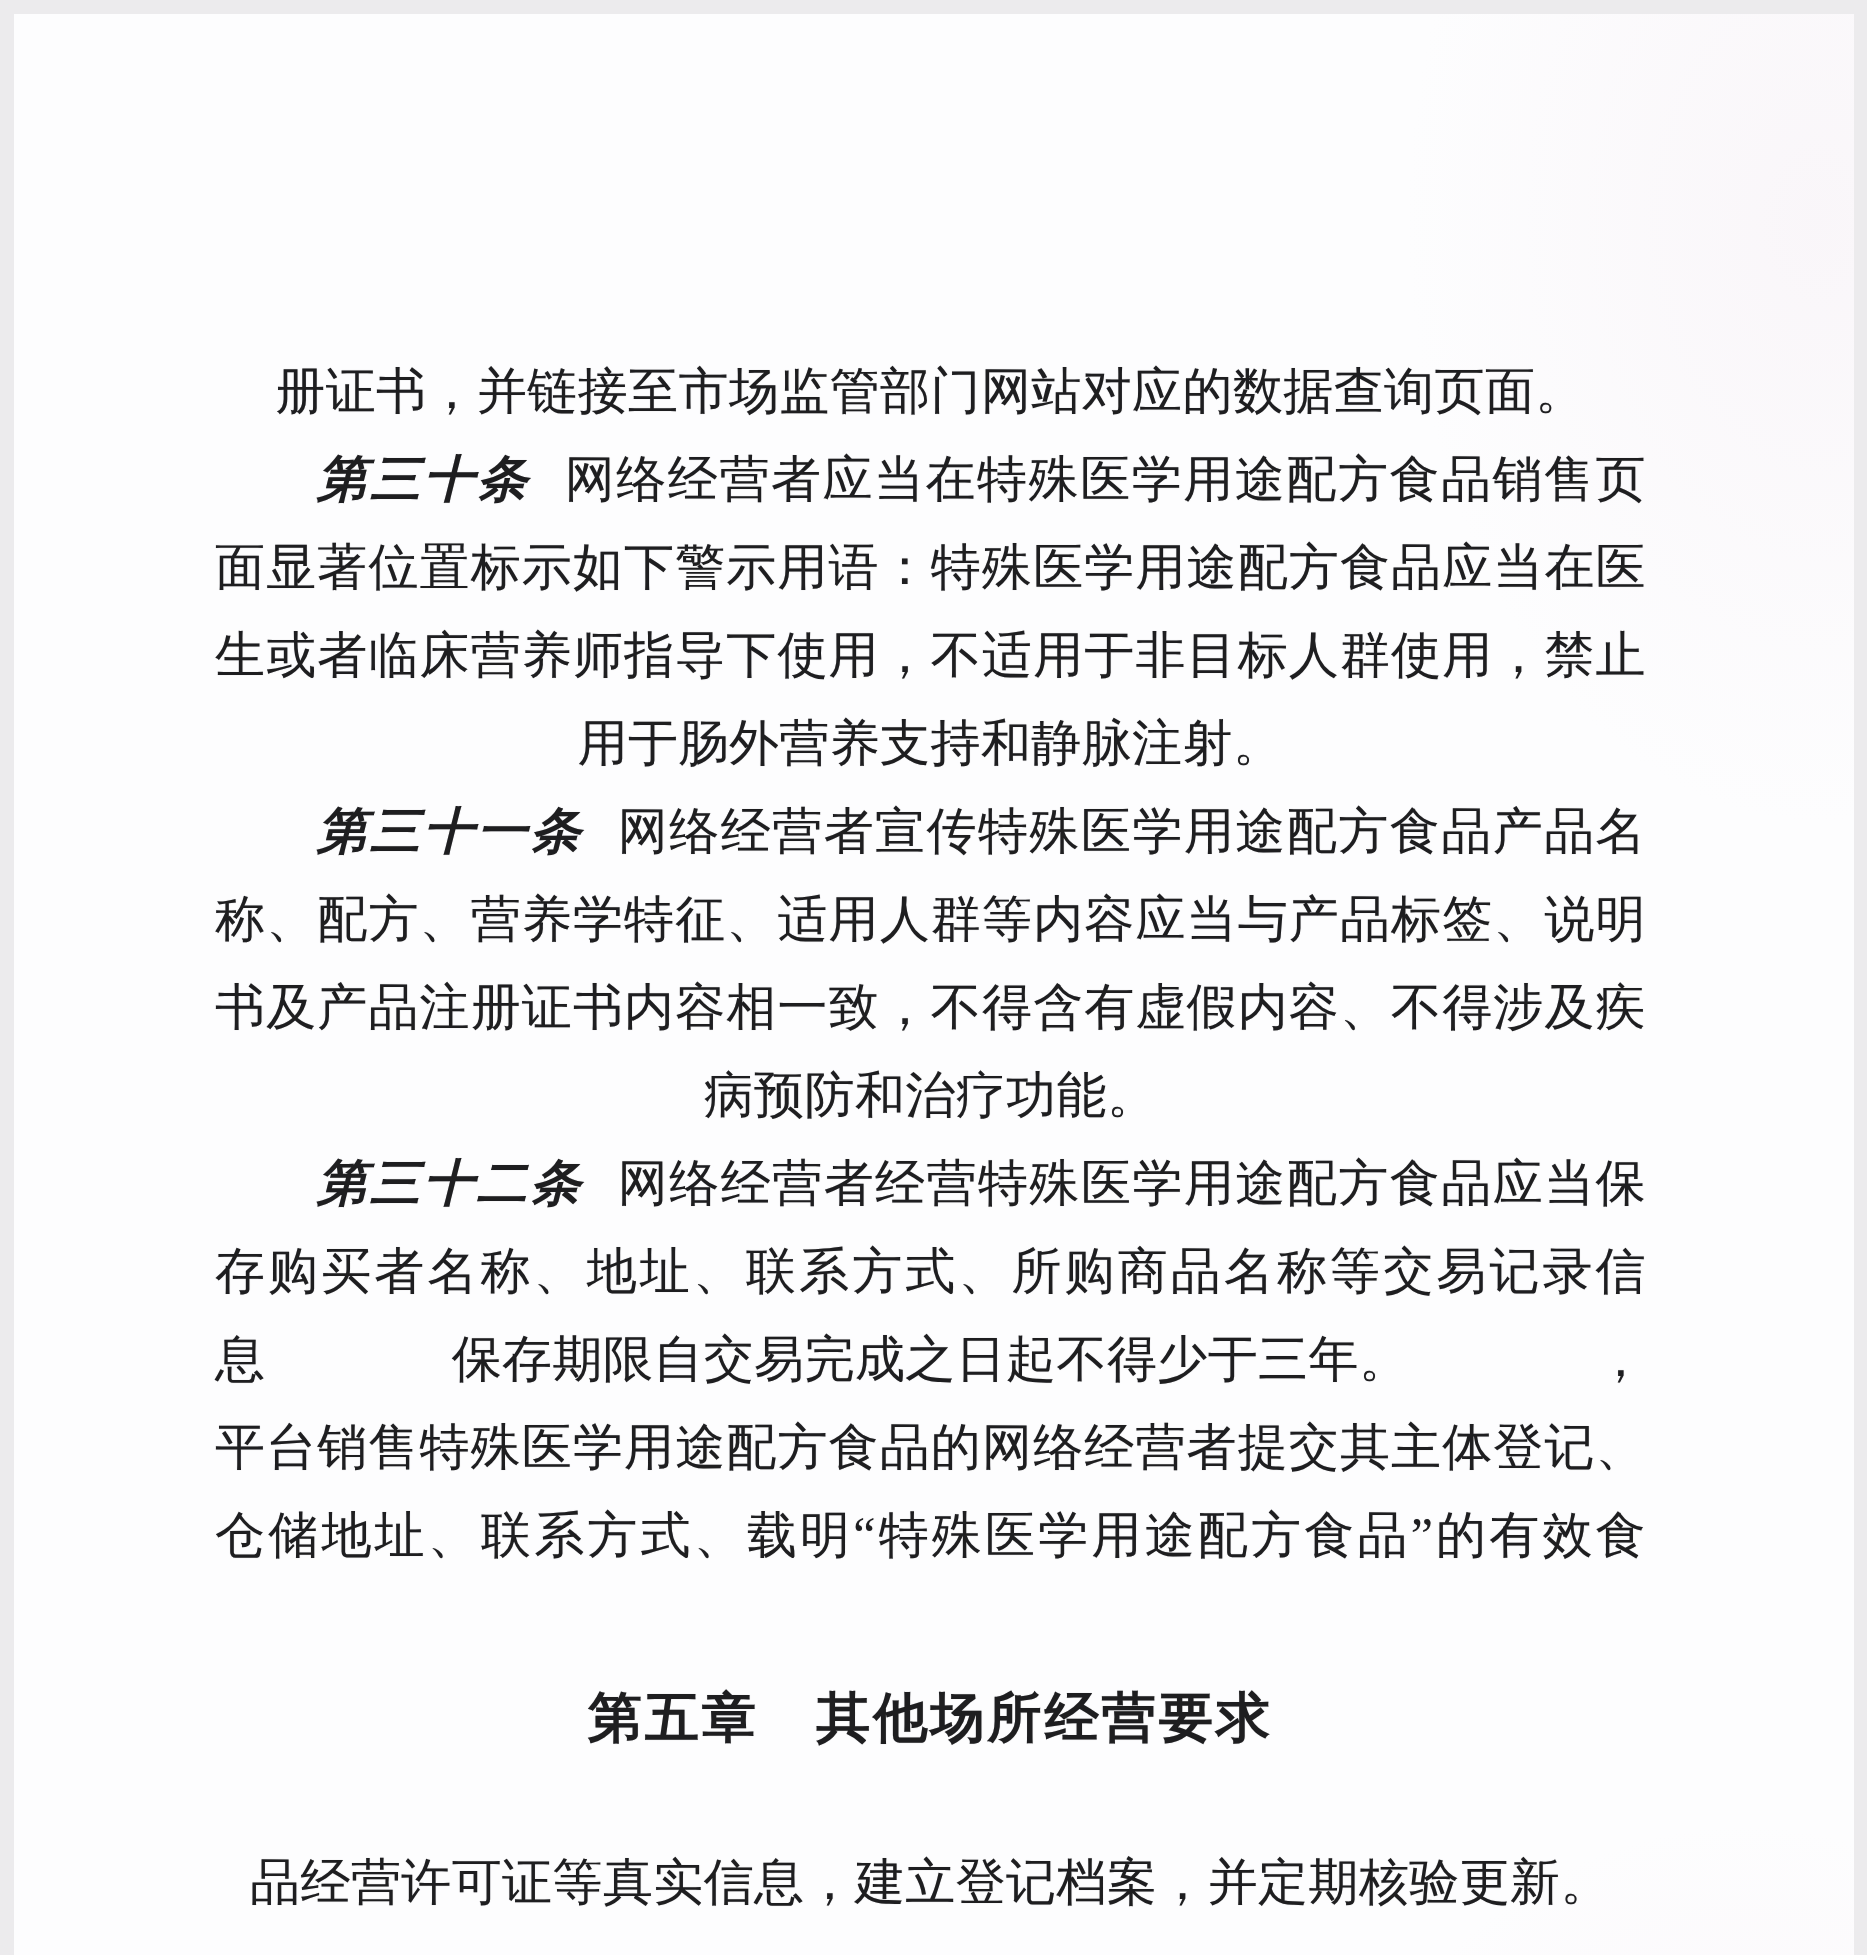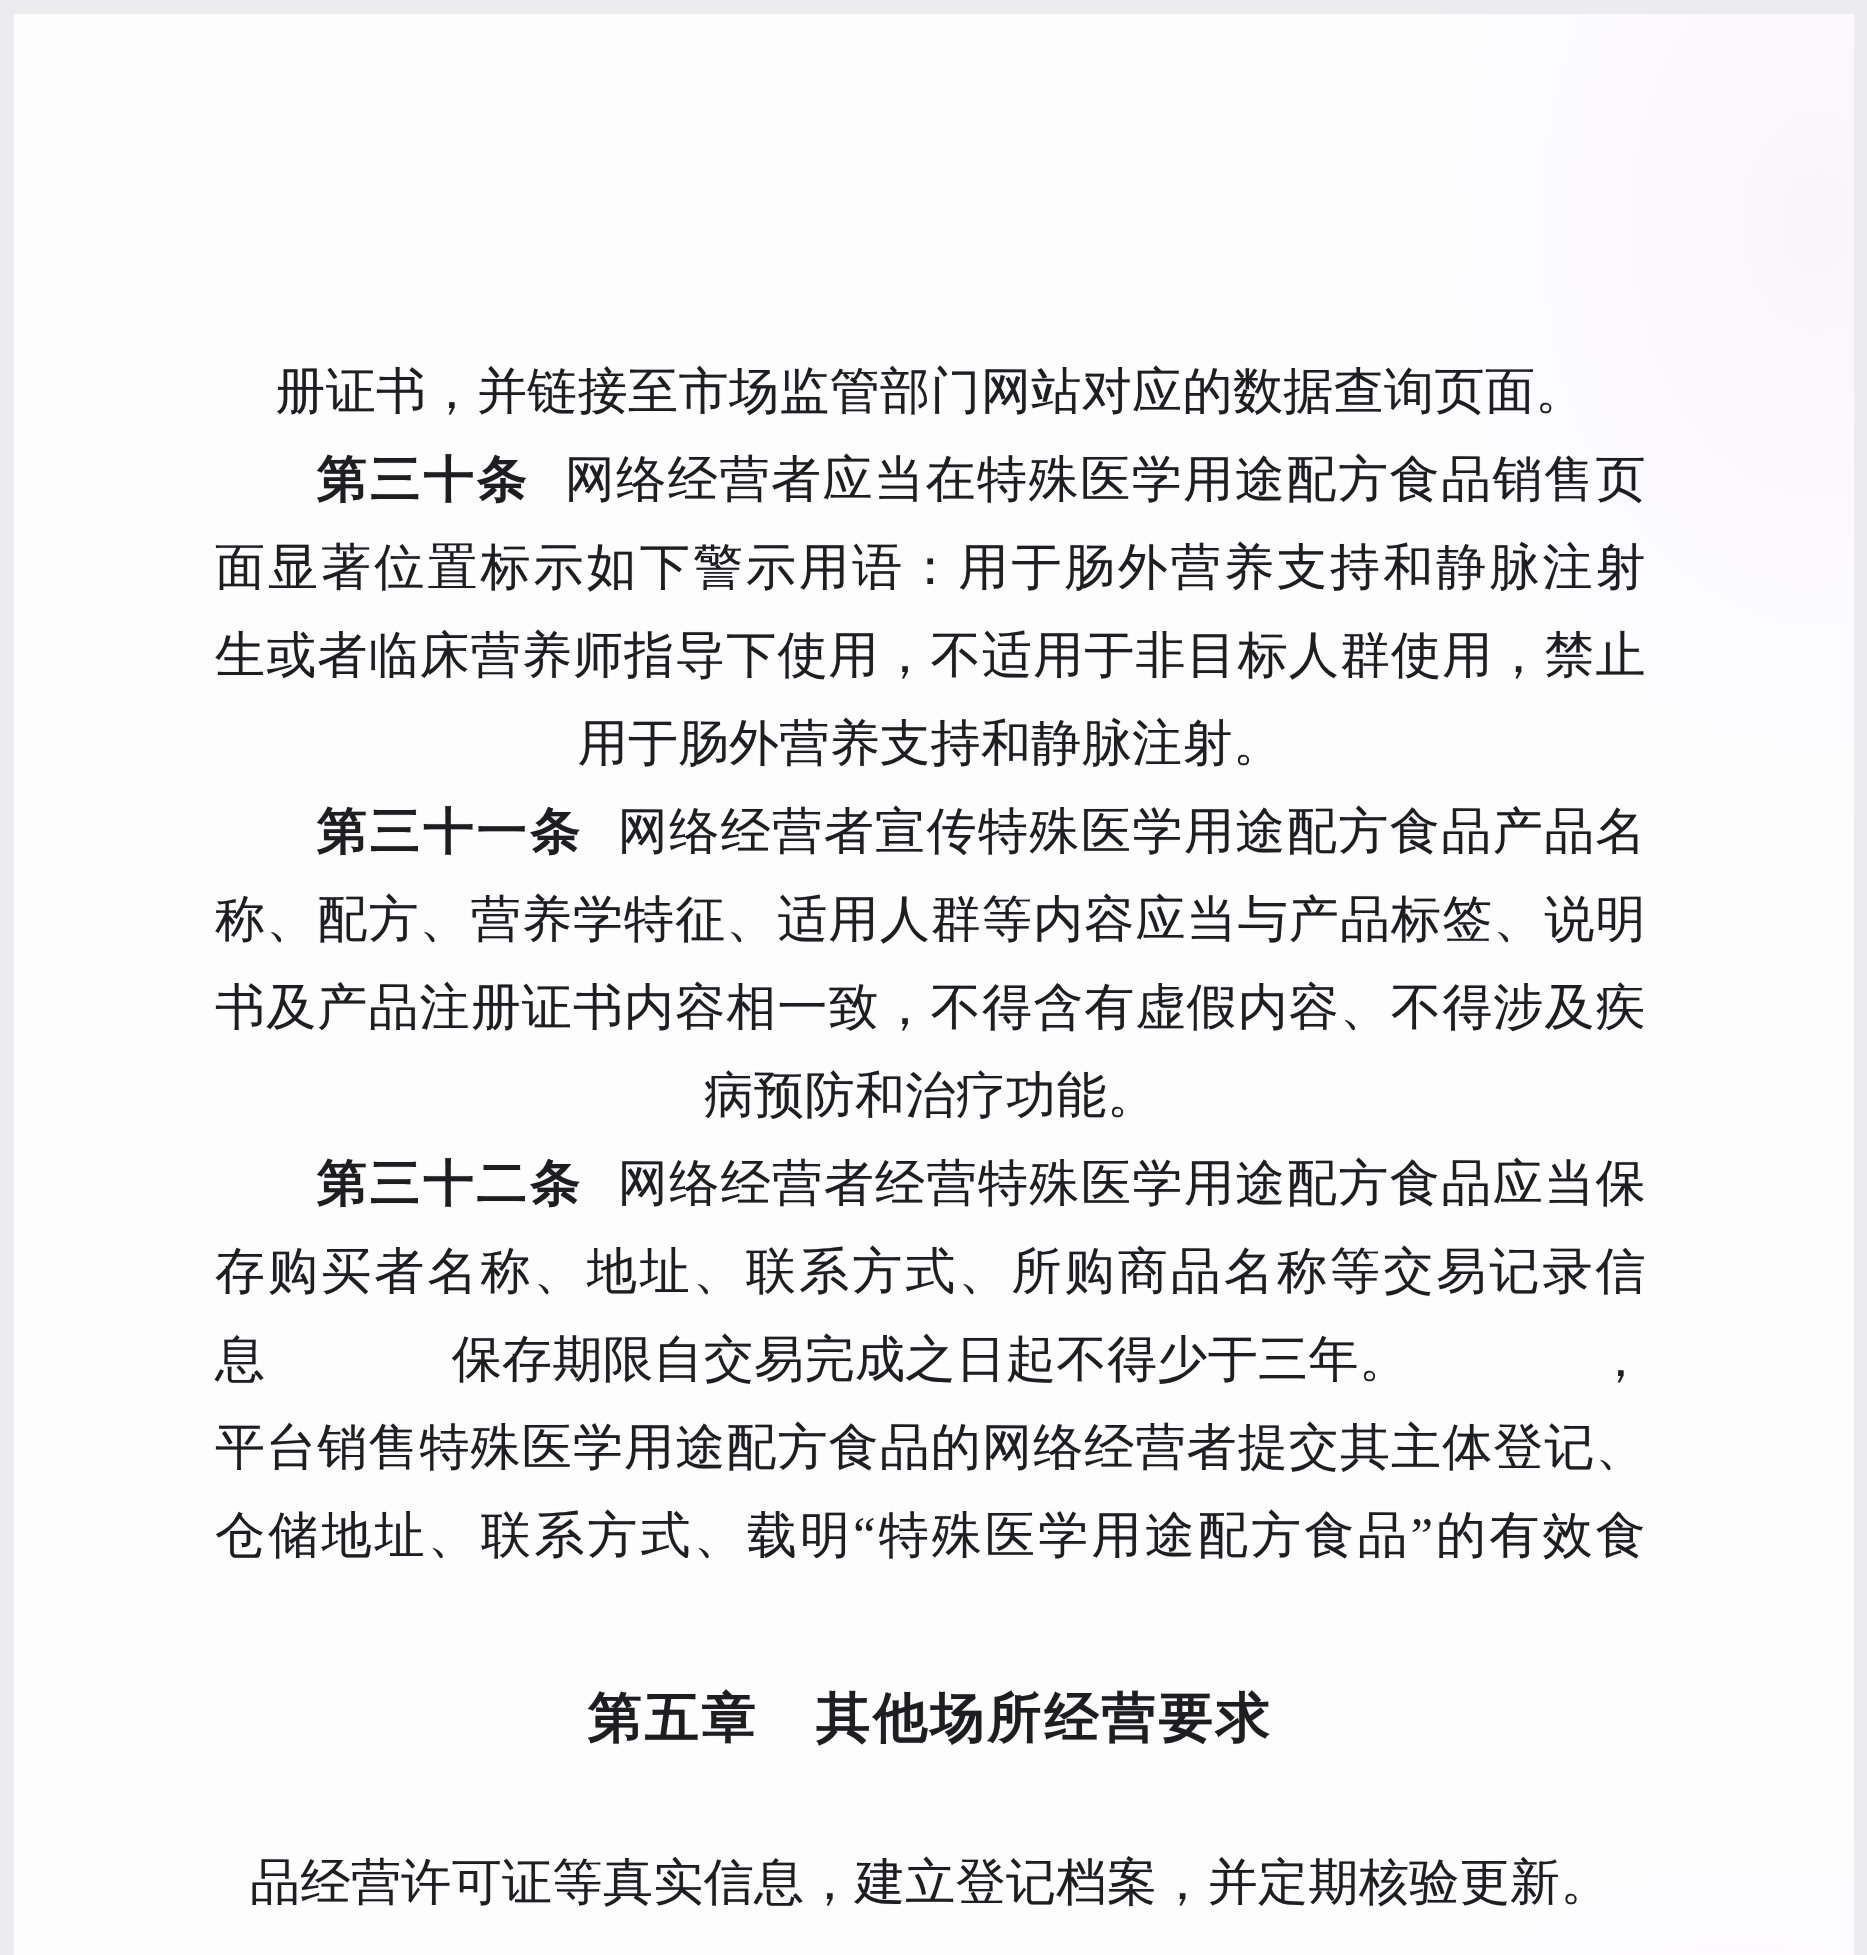--- a/index.html
+++ b/index.html
@@ -51,41 +51,42 @@
     text-align-last: justify;
   }
   .line.end {
     text-align: center;
   }
   .line .art {
     font-family: "Liberation Sans", "DejaVu Sans", sans-serif;
     font-weight: 700;
     margin-right: 34px;
     letter-spacing: 2.3px;
+    font-style: italic;
   }
   .line.chapter {
     text-align: center;
     font-family: "Liberation Sans", "DejaVu Sans", sans-serif;
     font-weight: 700;
     font-size: 54px;
     letter-spacing: 3.1px;
     margin-top: 94px;
     margin-bottom: 77px;
     padding-left: 0;
   }
 </style>
 </head>
 <body>
 
 <div class="screen">
   <div class="page">
     <div class="textcol" id="doc-body">
         <div class="line end"><span class="txt">册证书，并链接至市场监管部门网站对应的数据查询页面。</span></div>
         <div class="line start"><span class="art">第三十条</span><span class="txt">网络经营者应当在特殊医学用途配方食品销售页</span></div>
-        <div class="line fill"><span class="txt">面显著位置标示如下警示用语：用于肠外营养支持和静脉注射</span></div>
+        <div class="line fill"><span class="txt">面显著位置标示如下警示用语：特殊医学用途配方食品应当在医</span></div>
         <div class="line fill"><span class="txt">生或者临床营养师指导下使用，不适用于非目标人群使用，禁止</span></div>
         <div class="line end"><span class="txt">用于肠外营养支持和静脉注射。</span></div>
         <div class="line start"><span class="art">第三十一条</span><span class="txt">网络经营者宣传特殊医学用途配方食品产品名</span></div>
         <div class="line fill"><span class="txt">称、配方、营养学特征、适用人群等内容应当与产品标签、说明</span></div>
         <div class="line fill"><span class="txt">书及产品注册证书内容相一致，不得含有虚假内容、不得涉及疾</span></div>
         <div class="line end"><span class="txt">病预防和治疗功能。</span></div>
         <div class="line start"><span class="art">第三十二条</span><span class="txt">网络经营者经营特殊医学用途配方食品应当保</span></div>
         <div class="line fill"><span class="txt">存购买者名称、地址、联系方式、所购商品名称等交易记录信息，</span></div>
         <div class="line end"><span class="txt">保存期限自交易完成之日起不得少于三年。</span></div>
         <div class="line fill"><span class="txt">平台销售特殊医学用途配方食品的网络经营者提交其主体登记、</span></div>

